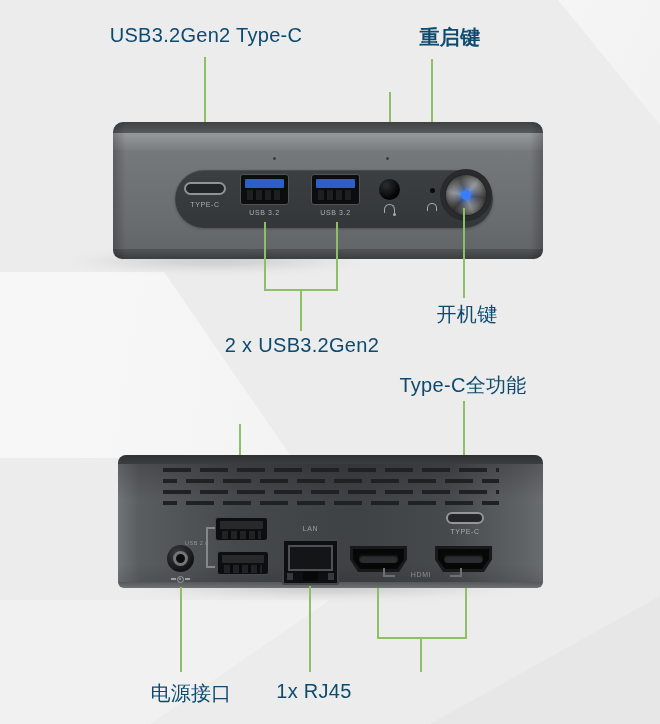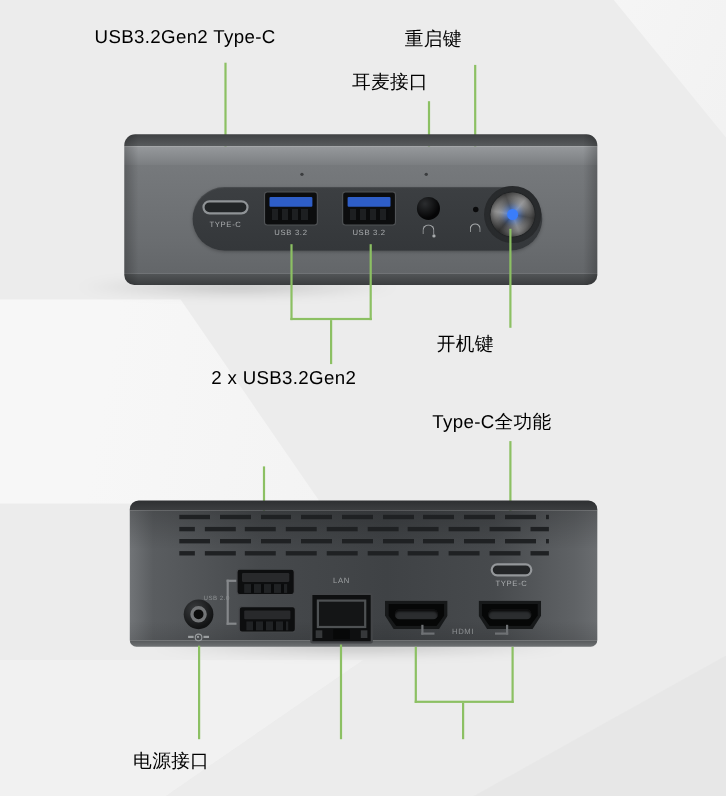--- a/index.html
+++ b/index.html
@@ -18,29 +18,29 @@
          clip-path:polygon(430px 724px,660px 596px,660px 724px);}
 
   
   .shadow{position:absolute;border-radius:50%;filter:blur(5px);pointer-events:none;}
   .shadow-front{left:66px;top:252px;width:300px;height:18px;
     background:radial-gradient(ellipse at center,rgba(0,0,0,.20),rgba(0,0,0,0) 70%);}
   .shadow-back{left:132px;top:580px;width:390px;height:16px;
     background:radial-gradient(ellipse at center,rgba(0,0,0,.22),rgba(0,0,0,0) 70%);}
 
   
-  .callout{position:absolute;font-size:17px;color:#000000;text-align:left;
+  .callout{position:absolute;font-size:20px;color:#0c4a6e;text-align:center;
            letter-spacing:.3px;white-space:nowrap;}
   .aline{position:absolute;width:2px;background:#8CC063;}
   .abracket{position:absolute;border:2px solid #8CC063;border-top:none;box-sizing:border-box;}
 
   #lbl-usb32-typec{left:86px;top:24px;width:240px;}
-  #lbl-reset{left:368px;top:24px;width:140px;}
+  #lbl-reset{left:380px;top:24px;width:140px;font-weight:bold;}
   #lbl-headset{left:320px;top:63px;width:140px;}
-  #lbl-usb32-pair{left:192px;top:334px;width:200px;}
+  #lbl-usb32-pair{left:202px;top:334px;width:200px;}
   #lbl-powerbtn{left:397px;top:301px;width:140px;}
   #lbl-typec-full{left:393px;top:372px;width:140px;}
   #lbl-usb20-pair{left:173px;top:398px;width:140px;}
   #lbl-powerjack{left:121px;top:680px;width:140px;}
   #lbl-rj45{left:244px;top:680px;width:140px;}
   #lbl-hdmi{left:357px;top:680px;width:140px;}
 
   #ln-typec-front{left:204px;top:57px;height:129px;}
   #ln-headset{left:389px;top:92px;height:95px;}
   #ln-reset{left:431px;top:59px;height:130px;}
@@ -173,21 +173,20 @@
 
 <div class="stage">
 
   <div class="bgshape bg-tr"></div>
   <div class="bgshape bg-mid"></div>
   <div class="bgshape bg-bl"></div>
   <div class="bgshape bg-br"></div>
 
   <div class="callout" id="lbl-usb32-typec">USB3.2Gen2 Type-C</div>
   <div class="callout" id="lbl-reset">重启键</div>
-  <div class="callout" id="lbl-headset">耳麦接口</div>
 
   <div class="aline" id="ln-typec-front"></div>
   <div class="aline" id="ln-headset"></div>
   <div class="aline" id="ln-reset"></div>
 
   <div class="shadow shadow-front"></div>
   <div class="dev-front">
     <div class="df-cap"></div>
     <div class="df-band"></div>
     <div class="df-body"></div>
@@ -291,14 +290,15 @@
     <div class="typec-rear"></div>
     <div class="port-sublabel typec-rear-lbl">TYPE-C</div>
   </div>
 
   <div class="aline" id="ln-power"></div>
   <div class="aline" id="ln-rj45"></div>
   <div class="abracket" id="bk-hdmi"></div>
   <div class="aline" id="ln-hdmi-stem"></div>
 
   <div class="callout" id="lbl-powerjack">电源接口</div>
+  <div class="callout" id="lbl-rj45">1x RJ45</div>
 
 </div>
 
 </body></html>

